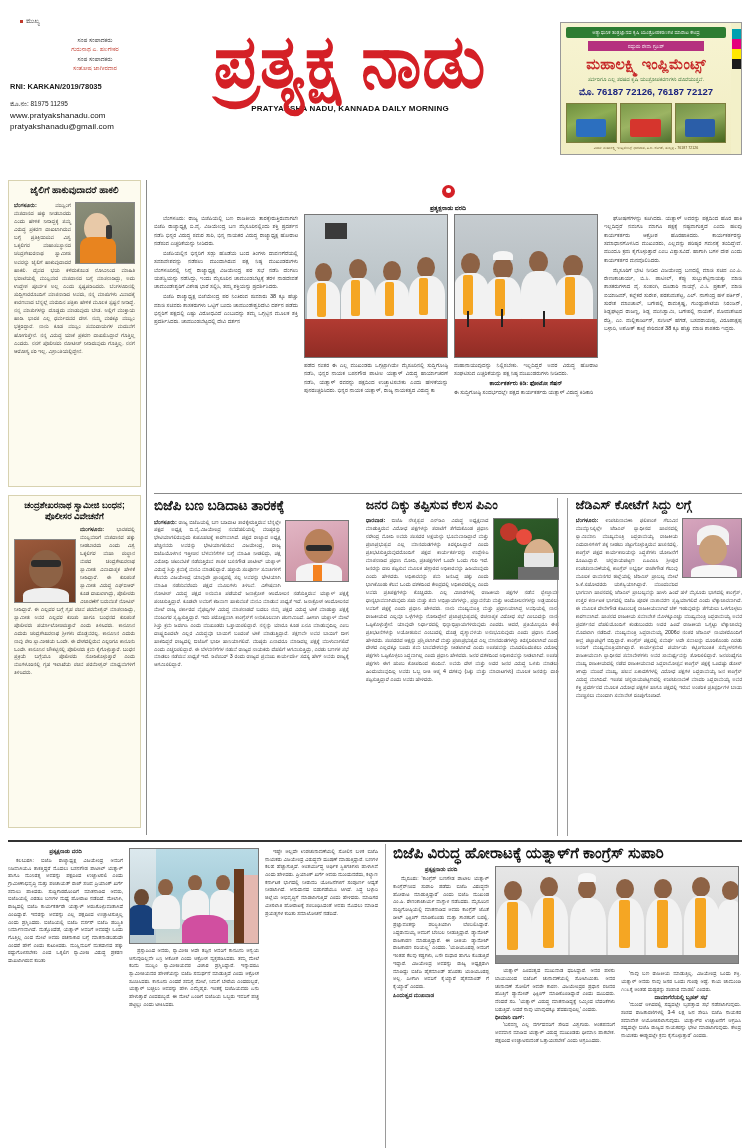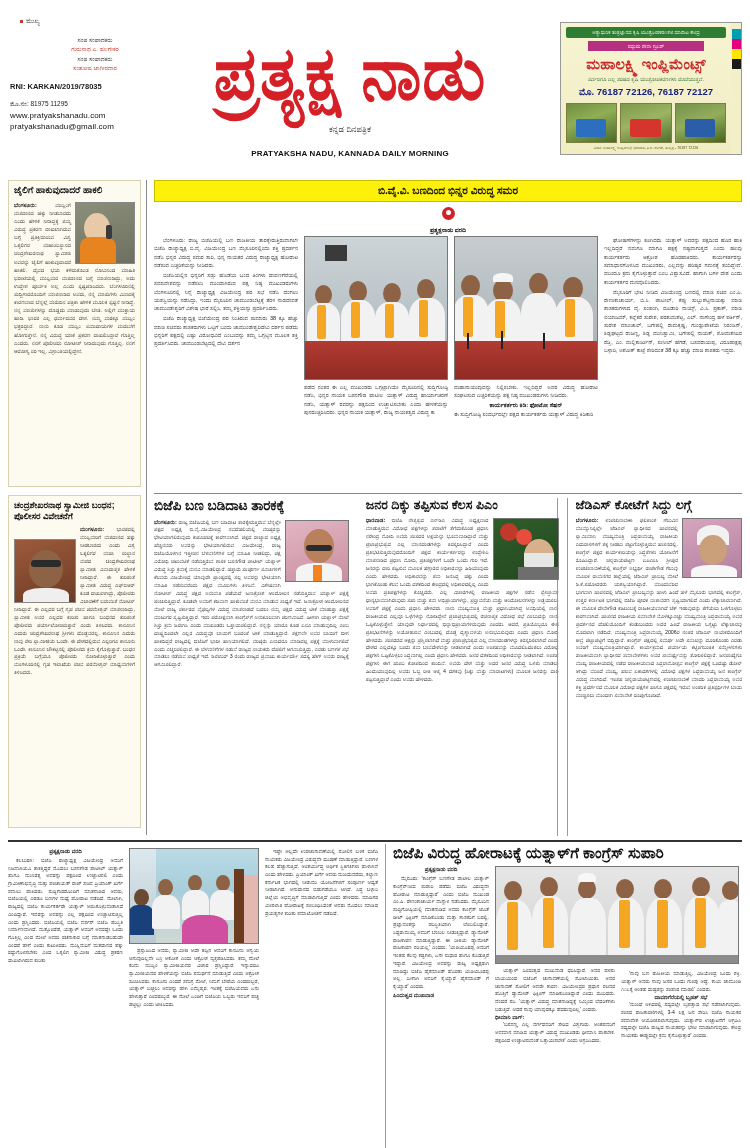--- a/index.html
+++ b/index.html
@@ -19,21 +19,21 @@
 
   .masthead-left { position: absolute; left: 10px; top: 36px; width: 170px; }
   .ml-center { text-align: center; }
   .ml-line-dark { font-size: 6px; color: #2a2a2a; line-height: 1.55; }
   .ml-line-red { font-size: 6px; color: #c0392b; line-height: 1.55; }
   .ml-rni { font-size: 7.5px; color: #1a1a1a; font-weight: bold; margin-top: 9px; }
   .ml-phone { font-size: 6.5px; color: #1a1a1a; margin-top: 9px; }
   .ml-web { font-size: 8px; color: #111; margin-top: 3px; letter-spacing: .1px; }
   .ml-mail { font-size: 8px; color: #111; margin-top: 2px; letter-spacing: .1px; }
 
-  .logo-wrap { position: absolute; left: 150px; top: 36px; width: 400px; text-align: center; }
+  .logo-wrap { position: absolute; left: 150px; top: 24px; width: 400px; text-align: center; }
   .logo-text {
     font-family: "Liberation Sans", sans-serif;
     font-size: 66px; font-weight: bold; color: #d42026;
     letter-spacing: 1px; line-height: 1; white-space: nowrap;
     transform: scaleY(1.12); transform-origin: center top;
   }
   .logo-sub-kn { font-size: 8.5px; color: #333; margin-top: 22px; }
   .logo-sub-en { font-size: 8px; color: #111; font-weight: bold; letter-spacing: .2px; margin-top: 14px;}
 
   
@@ -69,21 +69,21 @@
   .bb-right { margin-left: auto; font-size: 7.5px; font-weight: bold; letter-spacing: .3px; }
 
   
   .content { position: absolute; left: 8px; top: 180px; width: 734px; }
 
   .col-left { position: absolute; left: 0; top: 0; width: 133px; }
   .sep-v { position: absolute; background: #8a8a8a; width: 1px; }
 
   
   .lbox { background: #fdfbef; border: 1px solid #d8d2b0; padding: 4px 5px 6px; }
-  .lbox-hd { font-size: 9.2px; font-weight: bold; color: #111; text-align: left; line-height: 1.25; }
+  .lbox-hd { font-size: 9.2px; font-weight: bold; color: #111; text-align: center; line-height: 1.25; }
   .lbox-hd.two { font-size: 8.6px; }
   .byline-place { font-size: 5.6px; font-weight: bold; color: #111; }
   .lphoto { width: 60px; height: 62px; float: left; margin: 1px 4px 2px 0; border: 1px solid #888; overflow: hidden; position: relative; }
 
   
   .ph { position: relative; overflow: hidden; background: #cfd3d6; }
 
   
   .kicker {
     background: #fdf10a; border: 1px solid #c8bb00; text-align: center;
@@ -148,21 +148,20 @@
         <div class="ml-line-red">ಸಂತೋಷ ಜಾಗೀರದಾರ</div>
       </div>
       <div class="ml-rni">RNI: KARKAN/2019/78035</div>
       <div class="ml-phone">ಮೊ.ನಂ: 81975 11295</div>
       <div class="ml-web">www.pratyakshanadu.com</div>
       <div class="ml-mail">pratyakshanadu@gmail.com</div>
     </div>
 
     <div class="logo-wrap">
       <div class="logo-text">ಪ್ರತ್ಯಕ್ಷ ನಾಡು</div>
-      <div class="logo-sub-kn">ಕನ್ನಡ ದಿನಪತ್ರಿಕೆ</div>
       <div class="logo-sub-en">PRATYAKSHA NADU, KANNADA DAILY MORNING</div>
     </div>
 
     <div class="ad-box">
       <div class="ad-inner">
         <div class="ad-strip1">ಅತ್ಯಾಧುನಿಕ ತಂತ್ರಜ್ಞಾನದ ಕೃಷಿ ಯಂತ್ರೋಪಕರಣಗಳ ಮಾರಾಟ ಕೇಂದ್ರ</div>
         <div class="ad-strip2">ಸದ್ಗುರು ಸೇವಾ ಗ್ರೂಪ್</div>
         <div class="ad-title">ಮಹಾಲಕ್ಷ್ಮಿ ಇಂಪ್ಲಿಮೆಂಟ್ಸ್</div>
         <div class="ad-desc">ಸರ್ವರಿಗೂ ಎಲ್ಲ ತರಹದ ಕೃಷಿ ಯಂತ್ರೋಪಕರಣಗಳು ದೊರೆಯುತ್ತವೆ.</div>
         <div class="ad-phone">ಮೊ. 76187 72126, 76187 72127</div>
@@ -223,21 +222,20 @@
           <div style="font-size:5.3px;line-height:1.5;text-align:justify;color:#1c1c1c;">
             <span class="byline-place">ಮಂಗಳೂರು:</span>
             <span>ಭಾರತದಲ್ಲಿ ಮುಸ್ಲಿಮರಿಗೆ ಮತದಾನದ ಹಕ್ಕು ನೀಡಬಾರದು ಎಂದು ವಿಶ್ವ ಒಕ್ಕಲಿಗರ ಮಹಾ ಸಂಸ್ಥಾನ ಮಠದ ಚಂದ್ರಶೇಖರನಾಥ ಸ್ವಾಮೀಜಿ ವಿವಾದಾತ್ಮಕ ಹೇಳಿಕೆ ನೀಡಿದ್ದಾರೆ. ಈ ಕುರಿತಂತೆ ಸ್ವಾಮೀಜಿ ವಿರುದ್ಧ ಎಫ್‌ಐಆರ್ ಕೂಡ ದಾಖಲಾಗಿದ್ದು, ಪೊಲೀಸರು ವಿಚಾರಣೆಗೆ ಬರುವಂತೆ ನೋಟಿಸ್ ನೀಡಿದ್ದಾರೆ. ಈ ಎಲ್ಲದರ ಬಗ್ಗೆ ಗೃಹ ಸಚಿವ ಪರಮೇಶ್ವರ್ ಮಾತನಾಡಿದ್ದು, ಸ್ವಾಮೀಜಿ ಅವರ ಎಲ್ಲದರ ಕುರಿತು ಹಾಗೂ ಬಂಧನದ ಕುರಿತಂತೆ ಪೊಲೀಸರು ಪರ್ಯಾಲೋಚಿಸುತ್ತಾರೆ ಎಂದು ತಿಳಿಸಿದರು. ಕಾನೂನಿನ ಎದುರು ಚಂದ್ರಶೇಖರನಾಥ ಶ್ರೀಗಳು ದೊಡ್ಡವರಲ್ಲ. ಕಾನೂನಿನ ಎದುರು ನಾವು ಸೇರಿ ಸ್ವಾಮೀಜಿಯ ಒಂದೇ. ಈ ದೇಶದಲ್ಲಿರುವ ಎಲ್ಲರಿಗೂ ಕಾನೂನು ಒಂದೇ. ಕಾನೂನಿನ ಚೌಕಟ್ಟಿನಲ್ಲಿ ಪೊಲೀಸರು ಕ್ರಮ ಕೈಗೊಳ್ಳುತ್ತಾರೆ. ಬಂಧನ ಪ್ರಕ್ರಿಯೆ ಬಗ್ಗೆಯೂ ಪೊಲೀಸರು ನೋಡಿಕೊಳ್ಳುತ್ತಾರೆ ಎಂದು ಮಂಗಳೂರಿನಲ್ಲಿ ಗೃಹ ಇಲಾಖೆಯ ಸಚಿವ ಪರಮೇಶ್ವರ್ ಮಾಧ್ಯಮಗಳಿಗೆ ತಿಳಿಸಿದರು.</span>
           </div>
         </div>
       </div>
     </div>
 
     <div style="position:absolute; left:146px; top:0; width:588px;">
 
-      <div class="kicker">ಬಿ.ವೈ.ವಿ. ಬಣದಿಂದ ಭಿನ್ನರ ವಿರುದ್ಧ ಸಮರ</div>
 
       <div class="pn-mark">
         <span class="pn-logo"></span>
       </div>
       <div class="pn-byline">ಪ್ರತ್ಯಕ್ಷನಾಡು ವರದಿ</div>
 
       <div style="display:flex; gap:6px; margin-top:2px;">
 
         <div style="width:146px;" class="mtext">
           <p>ಬೆಂಗಳೂರು: ರಾಜ್ಯ ಬಿಜೆಪಿಯಲ್ಲಿ ಬಣ ರಾಜಕೀಯ ತಾರಕ್ಕೇರುತ್ತಿರುವಾಗಲೇ ಬಿಜೆಪಿ ರಾಜ್ಯಾಧ್ಯಕ್ಷ ಬಿ.ವೈ. ವಿಜಯೇಂದ್ರ ಬಣ ಮೈಸೂರಿನಲ್ಲಿಂದು ಶಕ್ತಿ ಪ್ರದರ್ಶನ ನಡೆಸಿ ಭಿನ್ನರ ವಿರುದ್ಧ ಸಮರ ಸಾರಿ, ಭಿನ್ನ ನಾಯಕರ ವಿರುದ್ಧ ರಾಜ್ಯಾಧ್ಯಕ್ಷ ಹೋರಾಟ ನಡೆಸುವ ಎಚ್ಚರಿಕೆಯನ್ನು ನೀಡಿದರು.</p>

